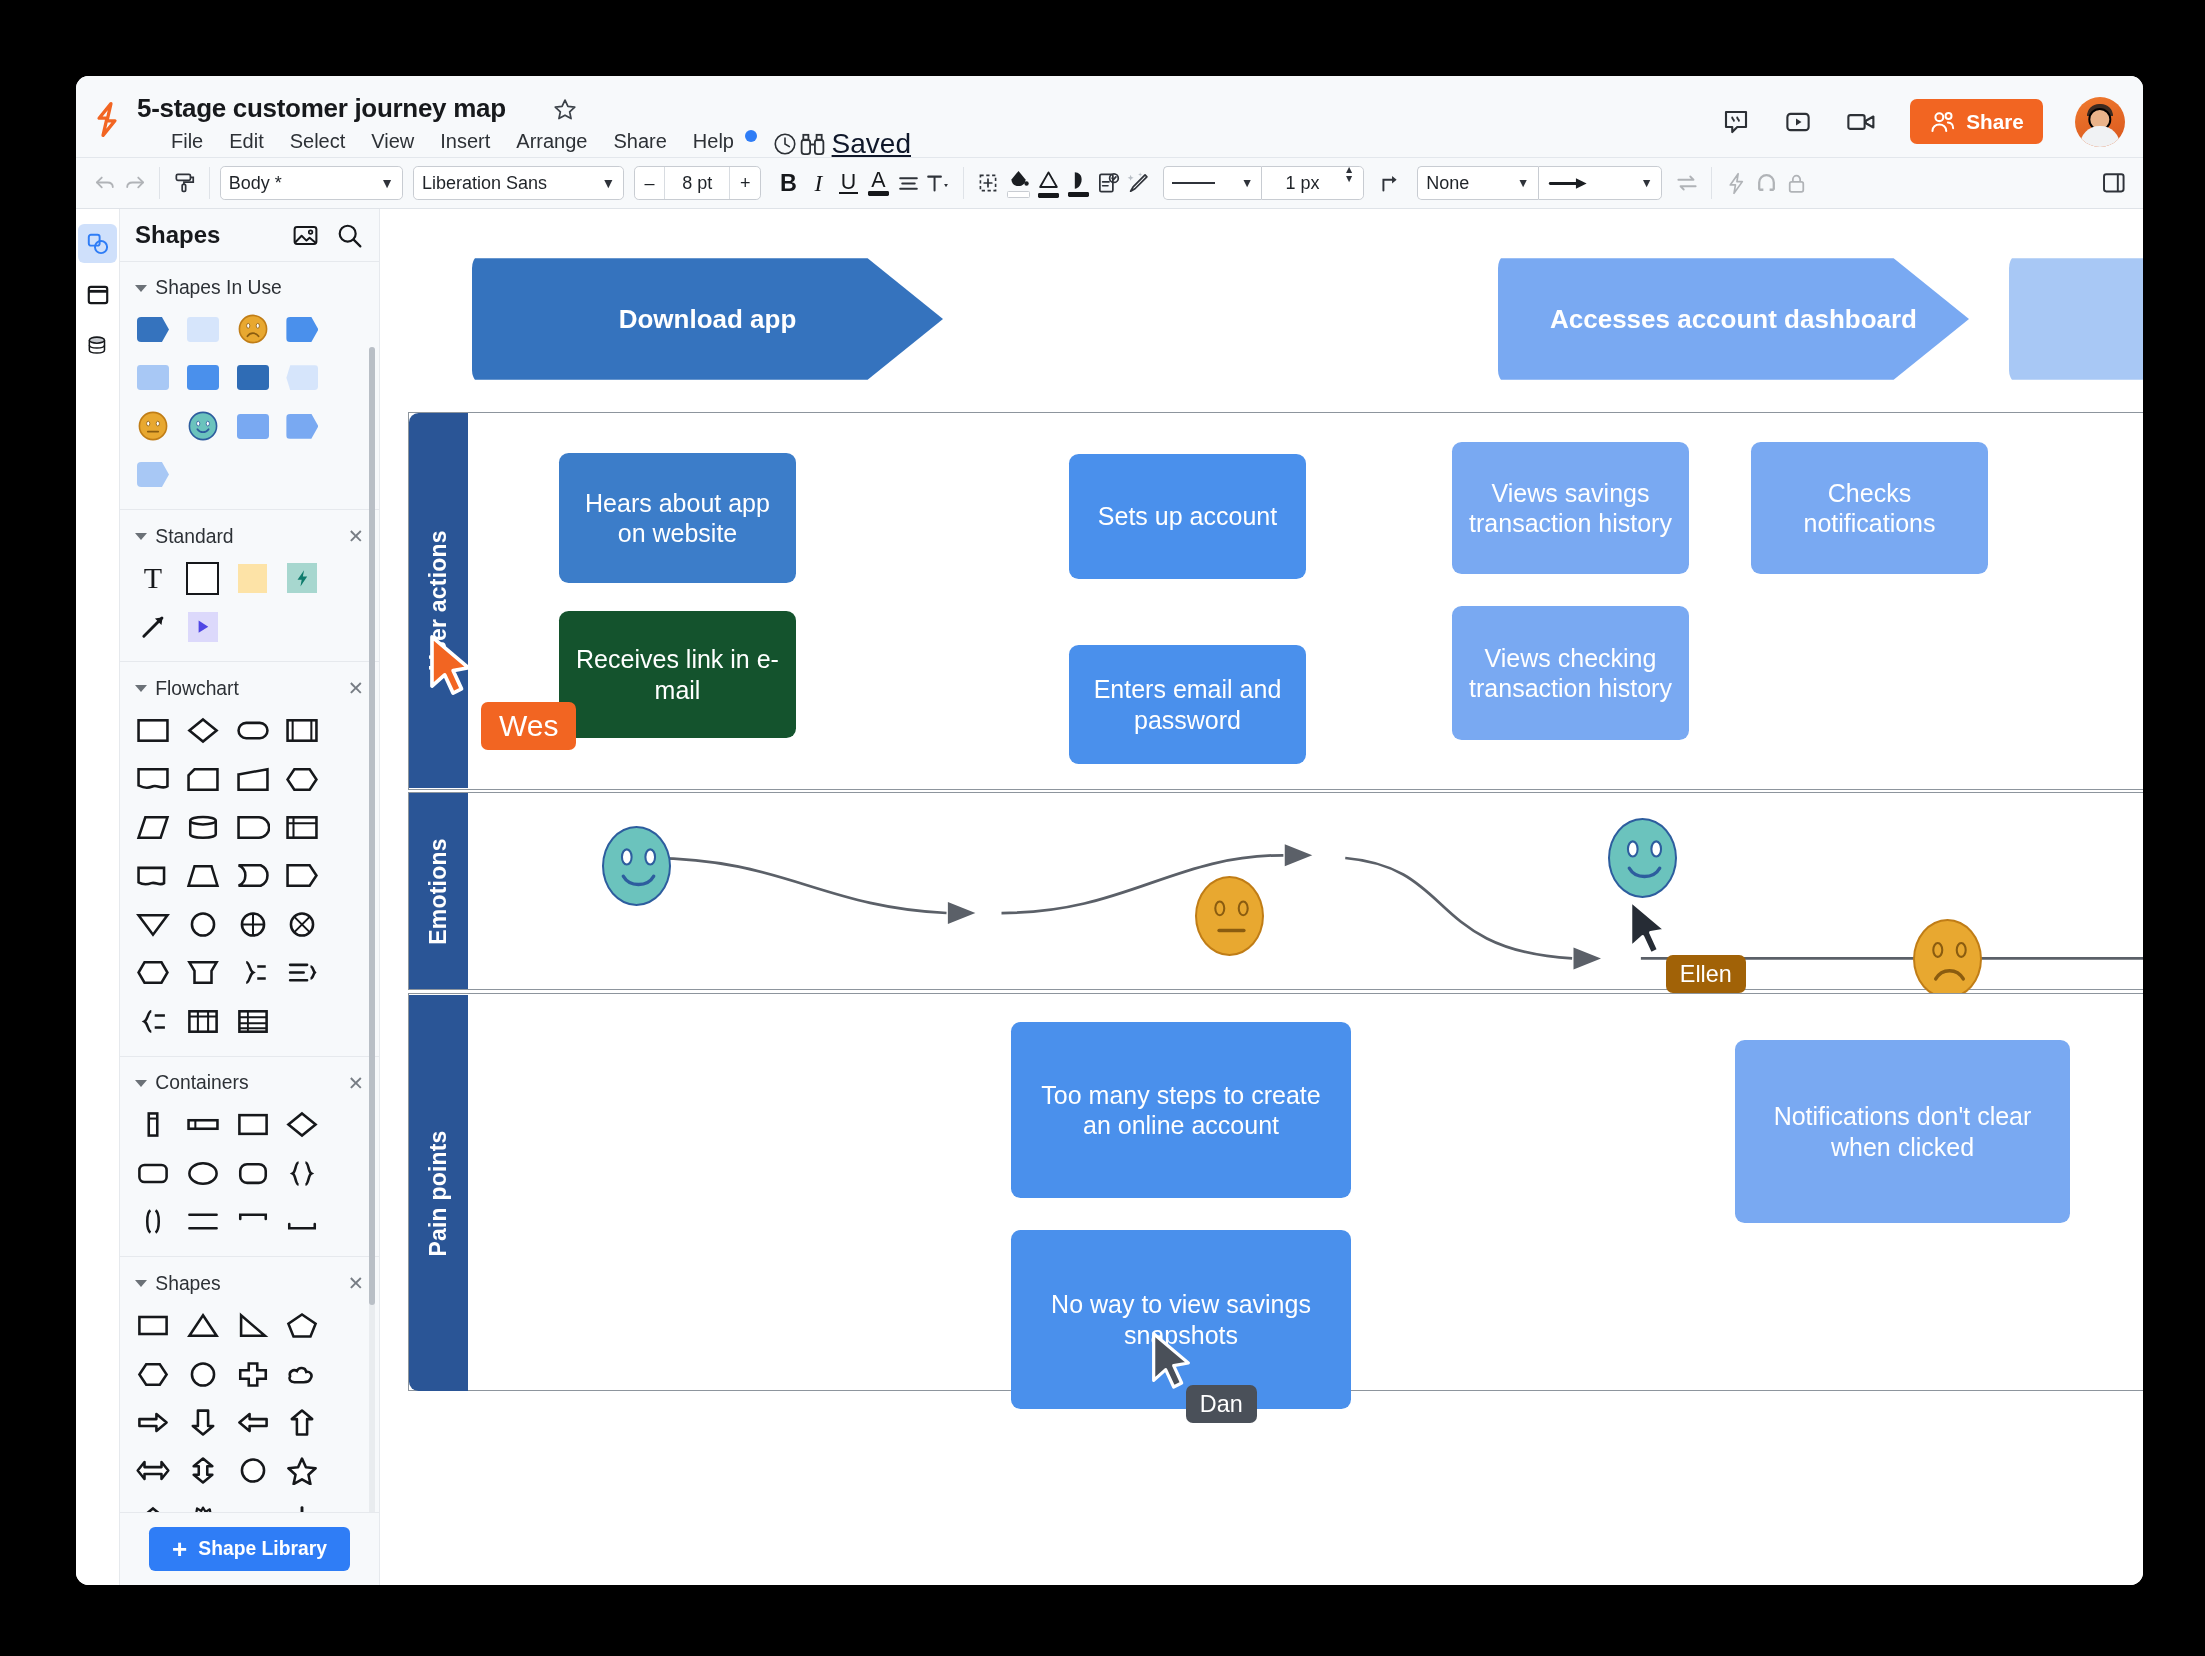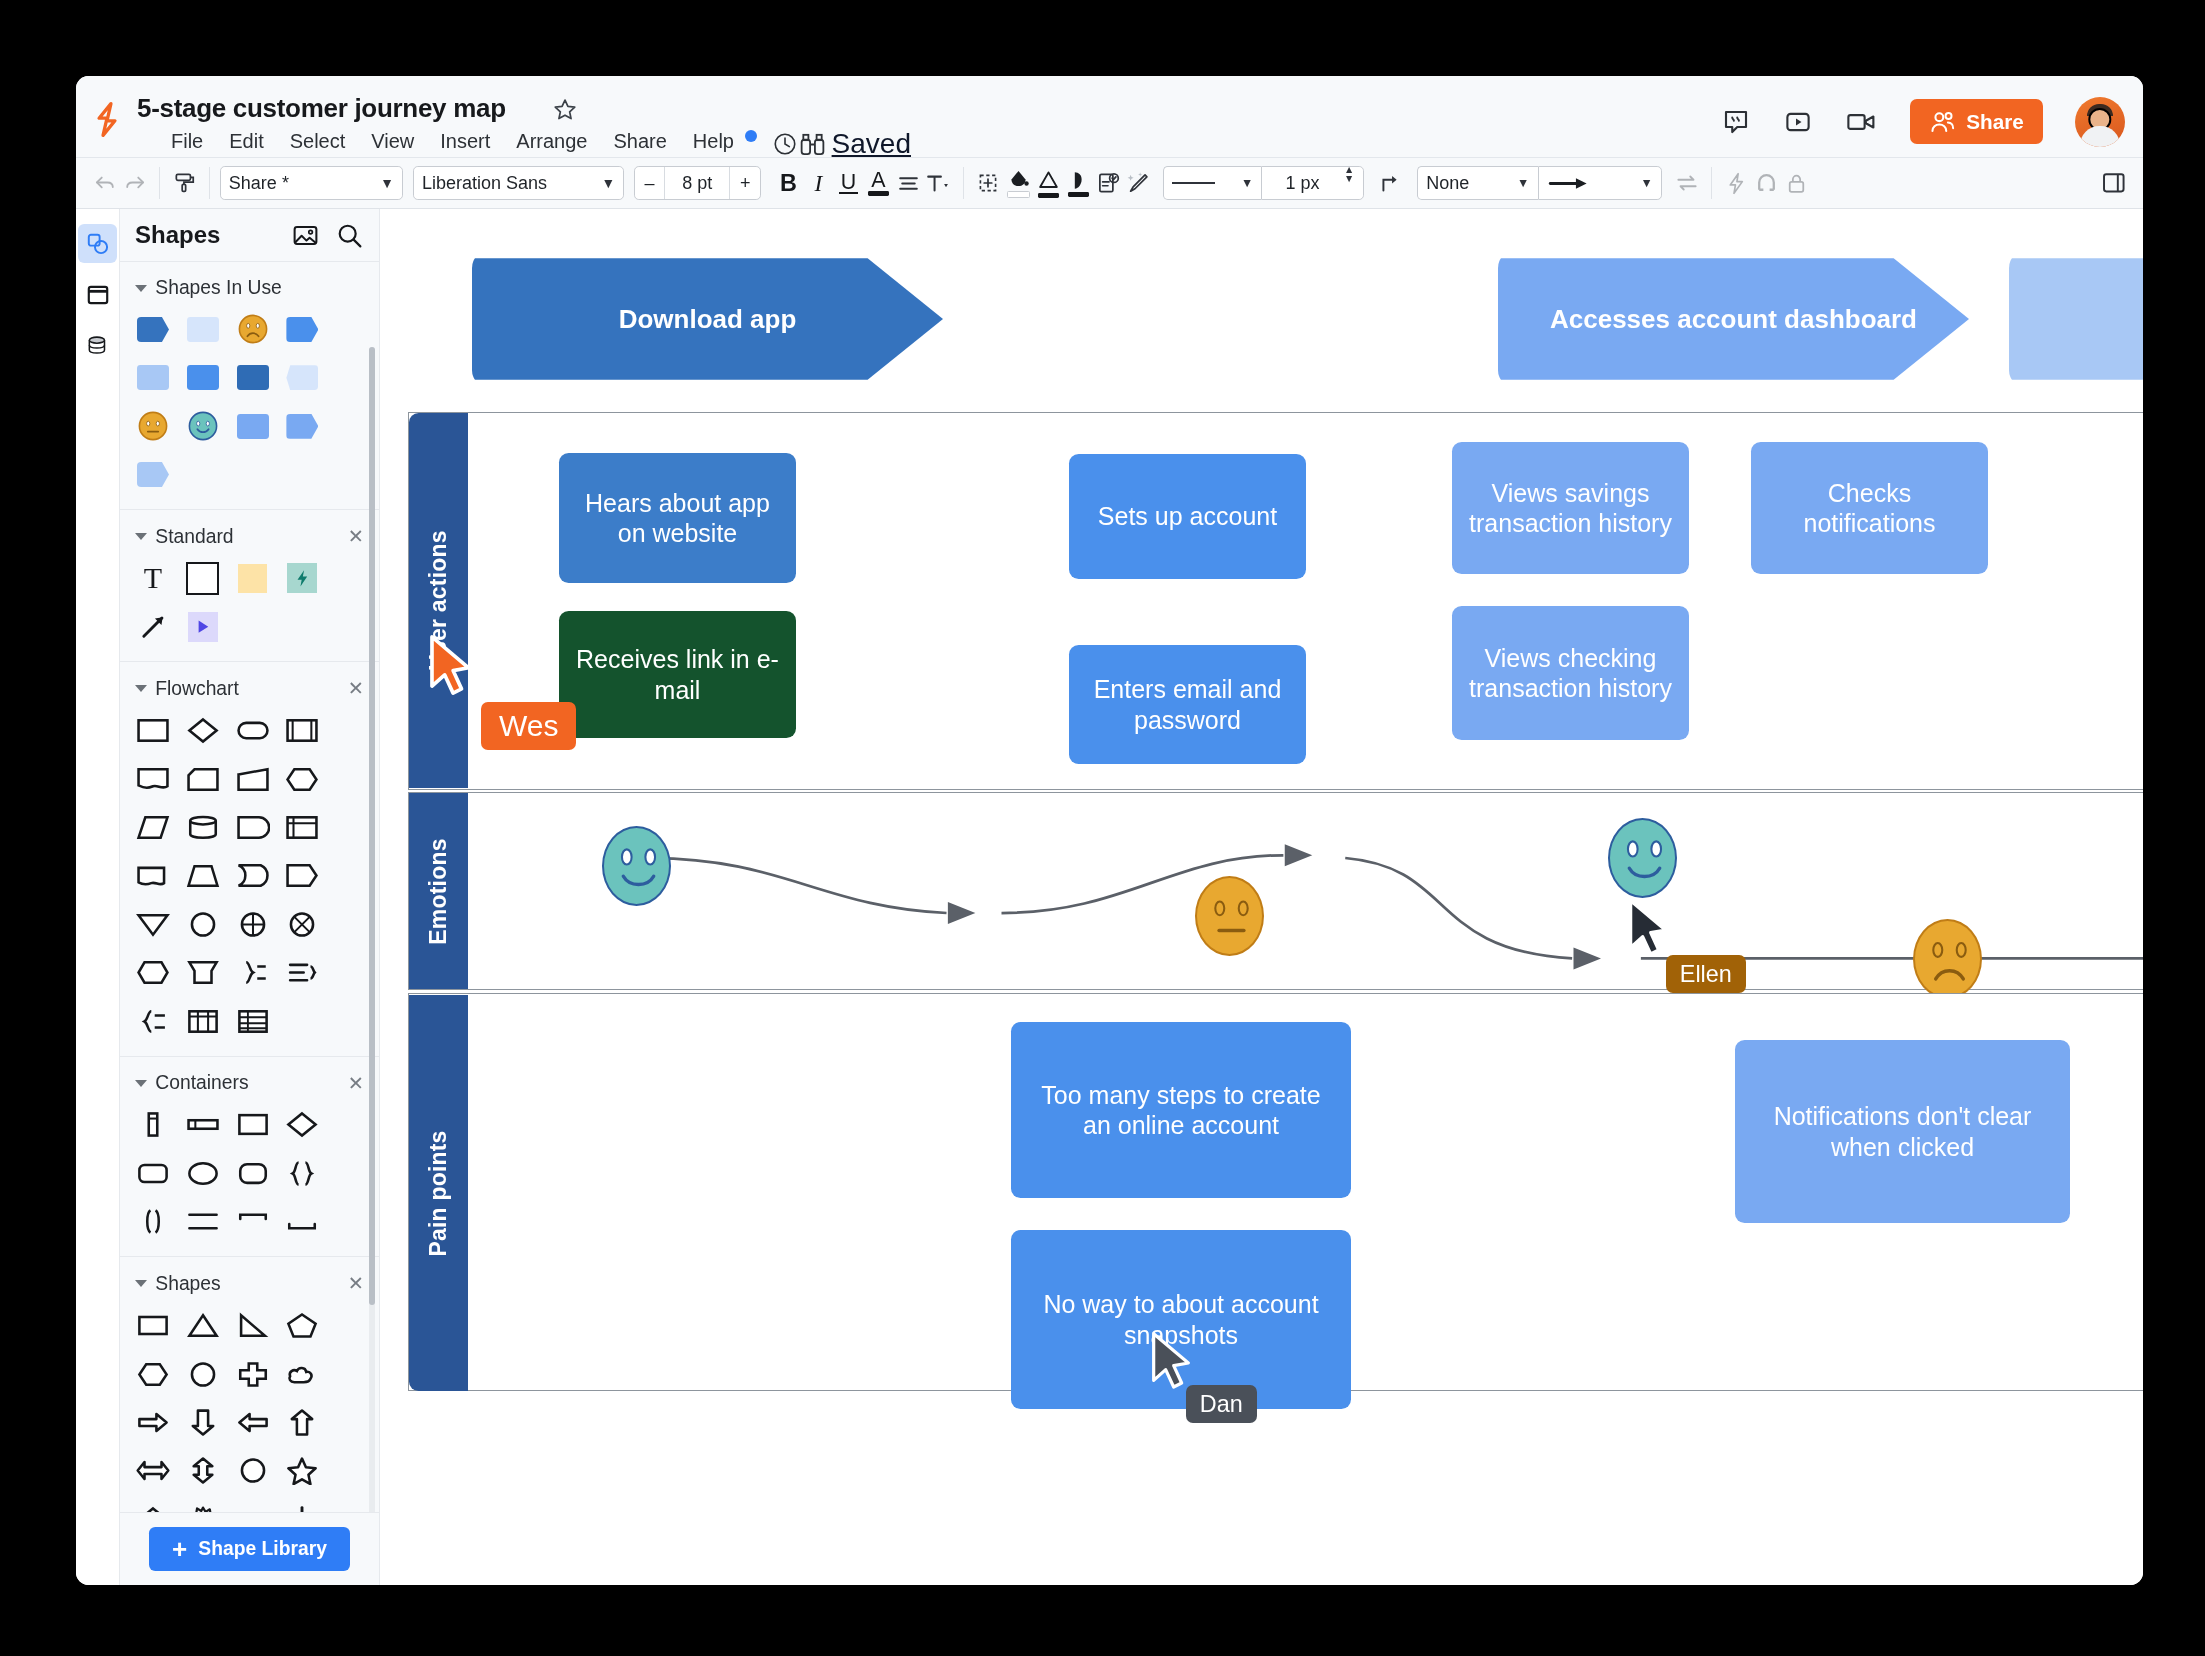--- a/index.html
+++ b/index.html
@@ -171,21 +171,21 @@
     <div class="tb-icon">
       <svg viewBox="0 0 24 24" width="26" height="26">
           <rect x="4" y="4" width="13" height="5.5" rx="1.4" fill="none" stroke="#2f333a" stroke-width="1.6"></rect>
           <path d="M17 6.7h2.6v4.4H11v2.2" fill="none" stroke="#2f333a" stroke-width="1.6"></path>
           <rect x="9.4" y="13.3" width="3.2" height="6.4" rx="1" fill="none" stroke="#2f333a" stroke-width="1.6"></rect>
         </svg>
     </div>
     <div class="tb-sep"></div>
 
     <div class="select-box" style="width:165px;margin-right:9.6px;">
-      <span>Share *</span>
+      <span>Body *</span>
       <span style="font-size:13.8px;color:#2f333a;">▼</span>
     </div>
     <div class="select-box" style="width:193px;margin-right:9.6px;">
       <span>Liberation Sans</span>
       <span style="font-size:13.8px;color:#2f333a;">▼</span>
     </div>
     <div class="stepper" style="margin-right:12.4px;">
       <div class="seg">–</div>
       <div class="seg mid">8 pt</div>
       <div class="seg">+</div>
@@ -910,21 +910,21 @@
 
       <div class="lane" style="left:27.6px;top:784px;width:1792px;height:398px;"></div>
       <div class="lane-head" style="left:29px;top:786px;width:59px;height:396px;border-radius:0 0 0 9.6px;">
         <span>Pain points</span>
       </div>
 
       <div class="card" style="left:631px;top:813px;width:340px;height:176px;background:#4a90ec;">
         <span>Too many steps to create an online account</span>
       </div>
       <div class="card" style="left:631px;top:1021px;width:340px;height:179px;background:#4a90ec;">
-        <span>No way to about account snapshots</span>
+        <span>No way to view savings snapshots</span>
       </div>
       <div class="card" style="left:1320px;top:831px;width:335px;height:183px;background:#79a9f2;margin-left:35px;">
         <span>Notifications don't clear when clicked</span>
       </div>
 
       <svg style="position:absolute;left:1245px;top:689px;width:54px;height:72px;" viewBox="0 0 40 54">
         <path d="M4 2l26 22-11 2 6 13-6 3-6-13-9 8z" fill="#262c35" stroke="#fff" stroke-width="2.4" stroke-linejoin="round"></path>
       </svg>
       <div class="cursor-label" style="left:1286px;top:746px;background:#a16207;">Ellen</div>
 

